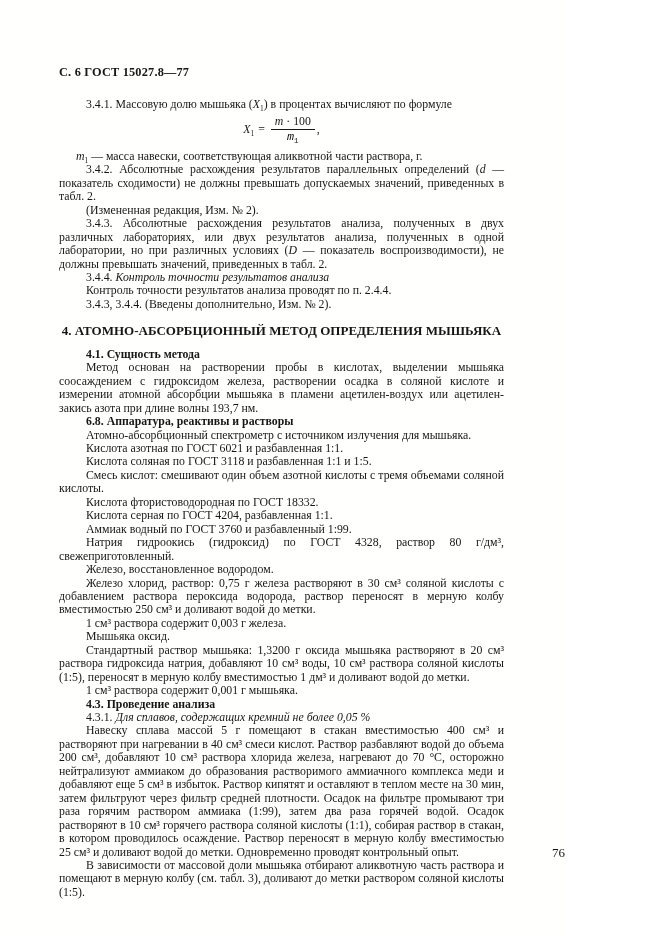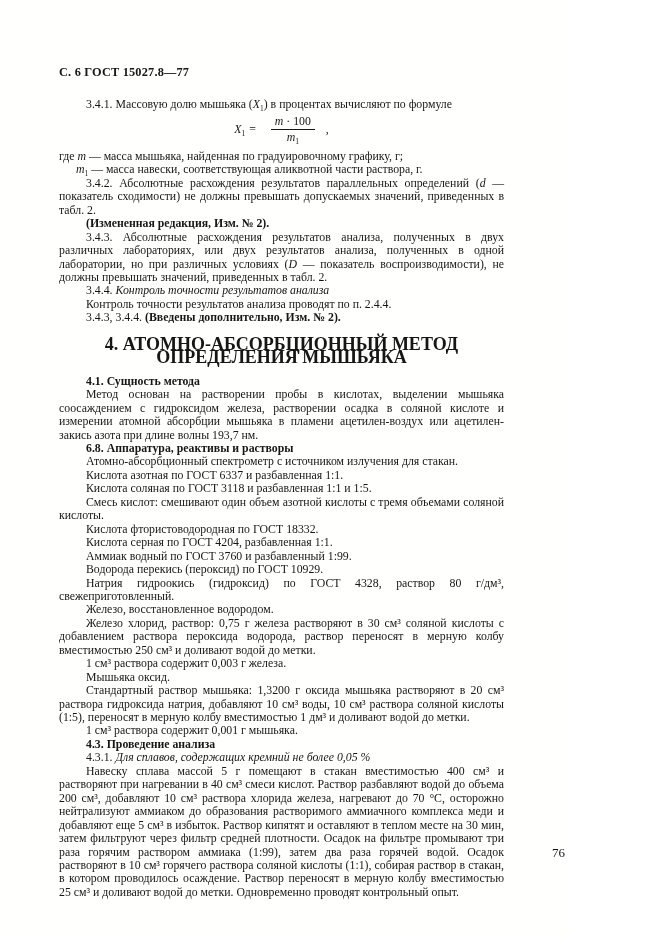--- a/index.html
+++ b/index.html
@@ -17,52 +17,52 @@
     overflow: hidden;
   }
   .doc-header {
     font-weight: bold;
     font-size: 12.3px;
     margin-bottom: 19px;
     letter-spacing: 0.2px;
   }
   .para { text-align: justify; }
   .indent { text-indent: 27px; }
-  .bold { font-weight: bold; }
+  .bold { font-weight: normal; }
   .var { font-style: italic; }
   sub {
     font-size: 7.5px;
     line-height: 0;
     vertical-align: -2.5px;
   }
   .formula-row {
     text-align: center;
     margin: 4px 0 5px;
     line-height: 13px;
   }
   .frac {
     display: inline-block;
     vertical-align: middle;
     text-align: center;
-    margin: 0 11px;
+    margin: 0 2px;
     position: relative;
     top: -1px;
   }
   .frac .num {
     display: block;
     padding: 0 4px 1px;
     border-bottom: 1px solid #161616;
   }
-  .frac .den { display: block; padding-top: 1px; }
+  .frac .den { display: block; padding-top: 1px; font-family: Liberation Mono, monospace; }
   .f-eq { margin: 0 4px; }
   .where2 { padding-left: 17px; }
   .section-heading {
     text-align: center;
     font-weight: bold;
-    font-size: 18px;
+    font-size: 13px;
     margin: 13px 0 10px;
   }
   .sub-heading {
     font-weight: bold;
     text-indent: 27px;
   }
   .italic { font-style: italic; }
   .page-number {
     position: absolute;
     top: 846px;
@@ -80,21 +80,20 @@
   <div class="doc-header">
     <span>С. 6 ГОСТ 15027.8—77</span>
   </div>
 
   <p class="para indent"><span>3.4.1. Массовую долю мышьяка (</span><span class="var">X</span><sub>1</sub><span>) в процентах вычисляют по формуле</span></p>
 
   <div class="formula-row">
     <span><span class="var">X</span><sub>1</sub></span><span class="f-eq">=</span><span class="frac"><span class="num"><span class="var">m</span><span> · 100</span></span><span class="den"><span class="var">m</span><sub>1</sub></span></span><span>,</span>
   </div>
 
-  <p class="para"><span>где </span><span class="var">m</span><span> — масса мышьяка, найденная по градуировочному графику, г;</span></p>
 
   <p class="para where2"><span class="var">m</span><sub>1</sub><span> — масса навески, соответствующая аликвотной части раствора, г.</span></p>
 
   <p class="para indent"><span>3.4.2. Абсолютные расхождения результатов параллельных определений (</span><span class="var">d</span><span> — показатель сходимости) не должны превышать допускаемых значений, приведенных в табл. 2.</span></p>
 
   <p class="para indent bold"><span>(Измененная редакция, Изм. № 2).</span></p>
 
   <p class="para indent"><span>3.4.3. Абсолютные расхождения результатов анализа, полученных в двух различных лабораториях, или двух результатов анализа, полученных в одной лаборатории, но при различных условиях (</span><span class="var">D</span><span> — показатель воспроизводимости), не должны превышать значений, приведенных в табл. 2.</span></p>
 
   <p class="para indent"><span>3.4.4. </span><span class="italic">Контроль точности результатов анализа</span></p>
@@ -104,40 +103,40 @@
   <p class="para indent"><span>3.4.3, 3.4.4. </span><span class="bold">(Введены дополнительно, Изм. № 2).</span></p>
 
   <h2 class="section-heading"><span>4. АТОМНО-АБСОРБЦИОННЫЙ МЕТОД ОПРЕДЕЛЕНИЯ МЫШЬЯКА</span></h2>
 
   <p class="para sub-heading"><span>4.1. Сущность метода</span></p>
 
   <p class="para indent"><span>Метод основан на растворении пробы в кислотах, выделении мышьяка соосаждением с гидроксидом железа, растворении осадка в соляной кислоте и измерении атомной абсорбции мышьяка в пламени ацетилен-воздух или ацетилен-закись азота при длине волны 193,7 нм.</span></p>
 
   <p class="para sub-heading"><span>6.8. Аппаратура, реактивы и растворы</span></p>
 
-  <p class="para indent"><span>Атомно-абсорбционный спектрометр с источником излучения для стакан.</span></p>
-  <p class="para indent"><span>Кислота азотная по ГОСТ 6337 и разбавленная 1:1.</span></p>
+  <p class="para indent"><span>Атомно-абсорбционный спектрометр с источником излучения для мышьяка.</span></p>
+  <p class="para indent"><span>Кислота азотная по ГОСТ 6021 и разбавленная 1:1.</span></p>
   <p class="para indent"><span>Кислота соляная по ГОСТ 3118 и разбавленная 1:1 и 1:5.</span></p>
   <p class="para indent"><span>Смесь кислот: смешивают один объем азотной кислоты с тремя объемами соляной кислоты.</span></p>
   <p class="para indent"><span>Кислота фтористоводородная по ГОСТ 18332.</span></p>
   <p class="para indent"><span>Кислота серная по ГОСТ 4204, разбавленная 1:1.</span></p>
   <p class="para indent"><span>Аммиак водный по ГОСТ 3760 и разбавленный 1:99.</span></p>
-  <p class="para indent"><span>Водорода перекись (пероксид) по ГОСТ 10929.</span></p>
   <p class="para indent"><span>Натрия гидроокись (гидроксид) по ГОСТ 4328, раствор 80 г/дм³, свежеприготовленный.</span></p>
   <p class="para indent"><span>Железо, восстановленное водородом.</span></p>
   <p class="para indent"><span>Железо хлорид, раствор: 0,75 г железа растворяют в 30 см³ соляной кислоты с добавлением раствора пероксида водорода, раствор переносят в мерную колбу вместимостью 250 см³ и доливают водой до метки.</span></p>
   <p class="para indent"><span>1 см³ раствора содержит 0,003 г железа.</span></p>
   <p class="para indent"><span>Мышьяка оксид.</span></p>
   <p class="para indent"><span>Стандартный раствор мышьяка: 1,3200 г оксида мышьяка растворяют в 20 см³ раствора гидроксида натрия, добавляют 10 см³ воды, 10 см³ раствора соляной кислоты (1:5), переносят в мерную колбу вместимостью 1 дм³ и доливают водой до метки.</span></p>
   <p class="para indent"><span>1 см³ раствора содержит 0,001 г мышьяка.</span></p>
 
   <p class="para sub-heading"><span>4.3. Проведение анализа</span></p>
 
   <p class="para indent"><span>4.3.1. </span><span class="italic">Для сплавов, содержащих кремний не более 0,05 %</span></p>
 
   <p class="para indent"><span>Навеску сплава массой 5 г помещают в стакан вместимостью 400 см³ и растворяют при нагревании в 40 см³ смеси кислот. Раствор разбавляют водой до объема 200 см³, добавляют 10 см³ раствора хлорида железа, нагревают до 70 °С, осторожно нейтрализуют аммиаком до образования растворимого аммиачного комплекса меди и добавляют еще 5 см³ в избыток. Раствор кипятят и оставляют в теплом месте на 30 мин, затем фильтруют через фильтр средней плотности. Осадок на фильтре промывают три раза горячим раствором аммиака (1:99), затем два раза горячей водой. Осадок растворяют в 10 см³ горячего раствора соляной кислоты (1:1), собирая раствор в стакан, в котором проводилось осаждение. Раствор переносят в мерную колбу вместимостью 25 см³ и доливают водой до метки. Одновременно проводят контрольный опыт.</span></p>
 
+  <p class="para indent"><span>В зависимости от массовой доли мышьяка отбирают аликвотную часть раствора и помещают в мерную колбу (см. табл. 3), доливают до метки раствором соляной кислоты (1:5).</span></p>
 
   <div class="page-number">
     <span>76</span>
   </div>
 
 </div>
 
 </body></html>

